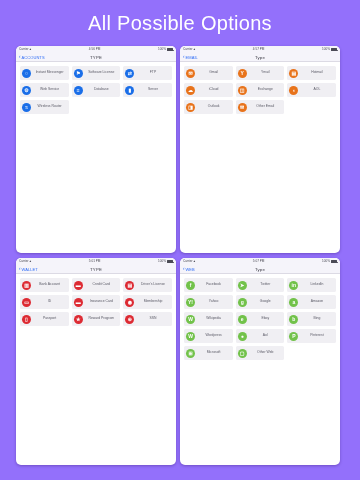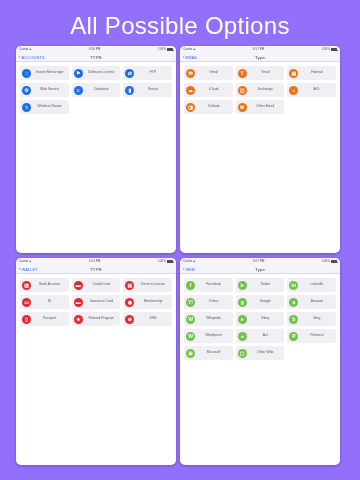--- a/index.html
+++ b/index.html
@@ -9,21 +9,21 @@
     font-family: "Liberation Sans", sans-serif;
     overflow: hidden;
   }
   #app { position: relative; width: 360px; height: 480px; }
 
   .page-title {
     position: absolute;
     top: 12px; left: 0; width: 360px;
     text-align: center;
     color: #ffffff;
-    font-size: 24px;
+    font-size: 20px;
     font-weight: 400;
     letter-spacing: .3px;
   }
 
   .grid {
     position: absolute;
     top: 46px; left: 16px;
     width: 328px;
     display: grid;
     grid-template-columns: 164px 164px;

